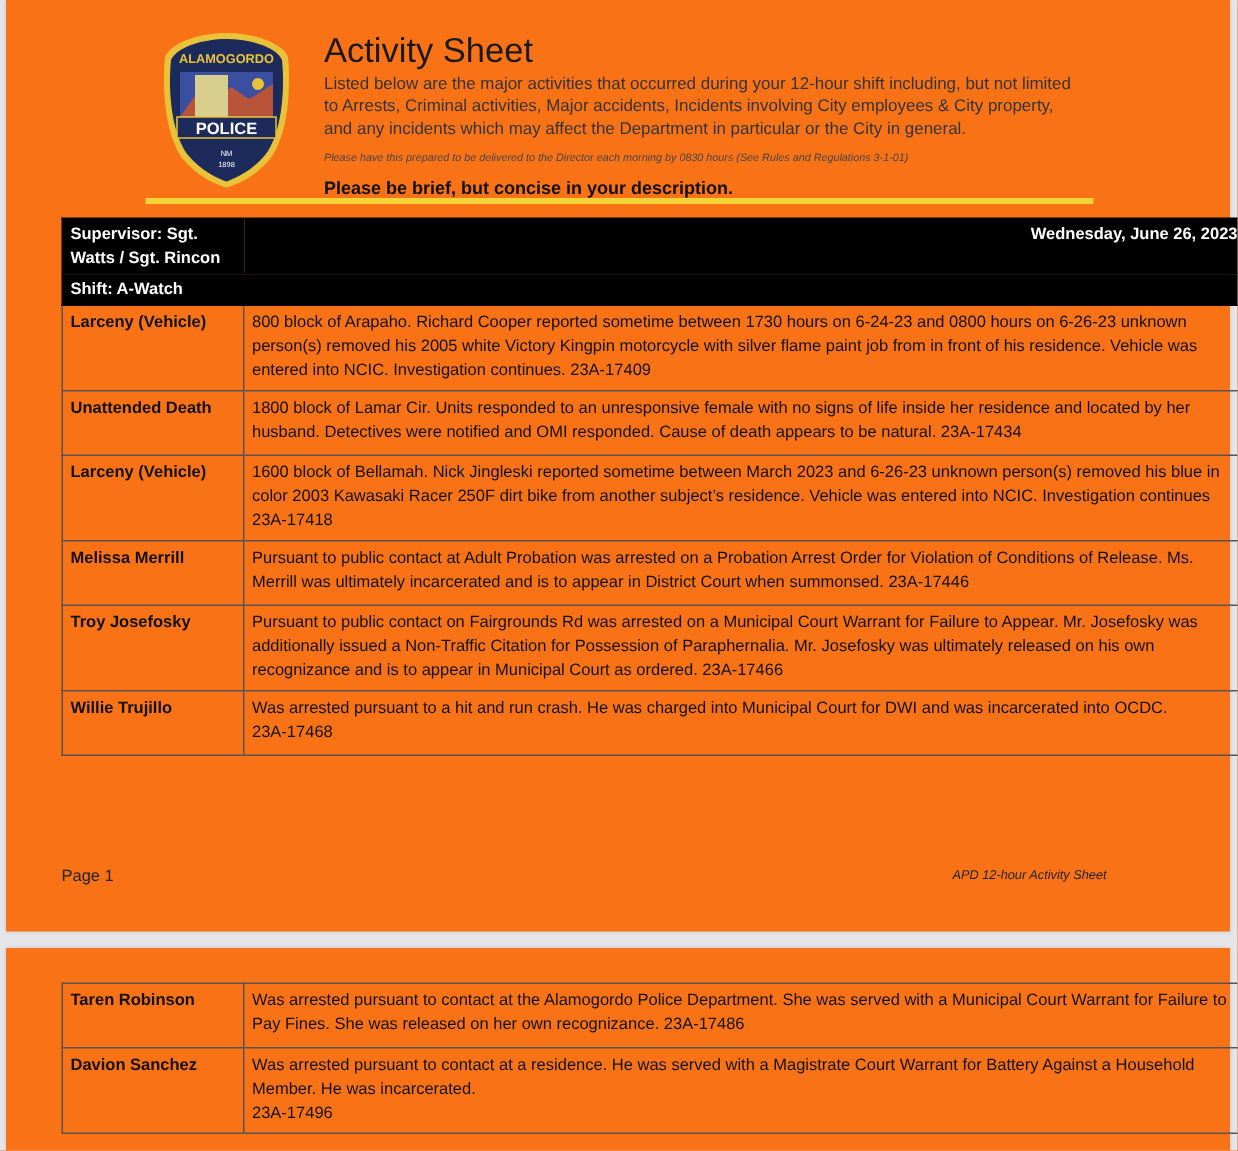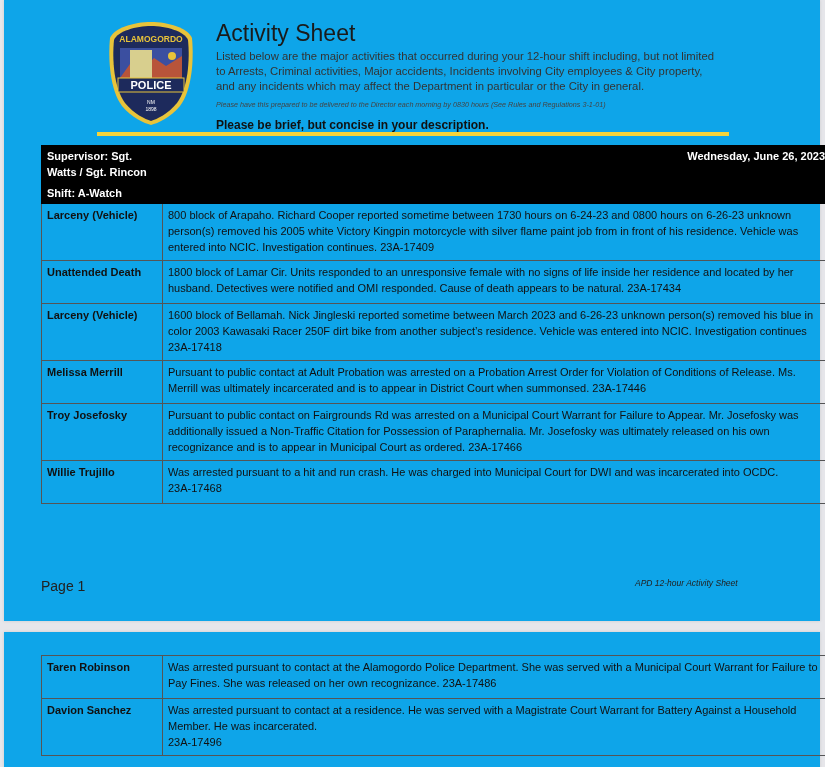--- a/index.html
+++ b/index.html
@@ -3,21 +3,21 @@
 <meta charset="utf-8">
 <style>
   html, body { margin:0; padding:0; }
   body {
     width:825px; height:767px; overflow:hidden;
     background:#e6e6ea;
     font-family:"Liberation Sans", sans-serif;
     position:relative;
   }
   .page {
-    position:absolute; left:4px; width:816px; background:#0ea5e9;
+    position:absolute; left:4px; width:816px; background:#f97316;
     box-shadow:0 0 3px rgba(0,0,0,0.12);
   }
   #page1 { top:0; height:621px; }
   #page2 { top:632px; height:140px; }
 
   .logo { position:absolute; left:104px; top:20px; width:86px; height:106px; }
   .header-block { position:absolute; left:212px; top:18px; width:508px; text-align:left; color:#222; }
   .title { font-size:23px; line-height:30px; color:#1a1a1a; }
   .intro { font-size:11.3px; line-height:15.2px; color:#333; margin-top:1px; }
   .note { font-size:7.2px; font-style:italic; color:#444; margin-top:5px; }
@@ -25,21 +25,21 @@
   .yellow-rule { position:absolute; left:93px; top:132px; width:632px; height:4px; background:#f5d43a; }
 
   table.act { position:absolute; border-collapse:collapse; left:37px; width:790px; font-size:11px; color:#111; }
   table.act td { border:1px solid #555; vertical-align:top; padding:3px 5px; line-height:16px; }
   table.act td.lab { width:110px; font-weight:bold;margin-left:18px; }
   .hdr td { background:#000; color:#fff; font-weight:bold; border:1px solid #000 !important; padding:2px 5px !important; line-height:16px; }
   .hdr td.right { text-align:right; }
   #t1 { top:145px; }
   #t2 { top:23px;padding-left:34px; }
 
-  .footer-left { position:absolute; left:37px; top:578px; font-size:14px; color:#222; }
+  .footer-left { position:absolute; left:37px; top:578px; font-size:11px; color:#222; }
   .footer-right { position:absolute; left:631px; top:578px; font-size:8.5px; font-style:italic; color:#222; }
 </style>
 </head>
 <body>
 
 <div class="page" id="page1">
 
   <svg class="logo" viewBox="0 0 86 106">
     <path d="M43 2 C60 2 80 8 84 18 C86 40 84 70 72 86 C62 98 50 103 43 105 C36 103 24 98 14 86 C2 70 0 40 2 18 C6 8 26 2 43 2 Z" fill="#e8c33a"></path>
     <path d="M43 6 C58 6 76 11 80 20 C82 40 80 68 69 83 C60 94 49 99 43 101 C37 99 26 94 17 83 C6 68 4 40 6 20 C10 11 28 6 43 6 Z" fill="#1d2a5c"></path>

